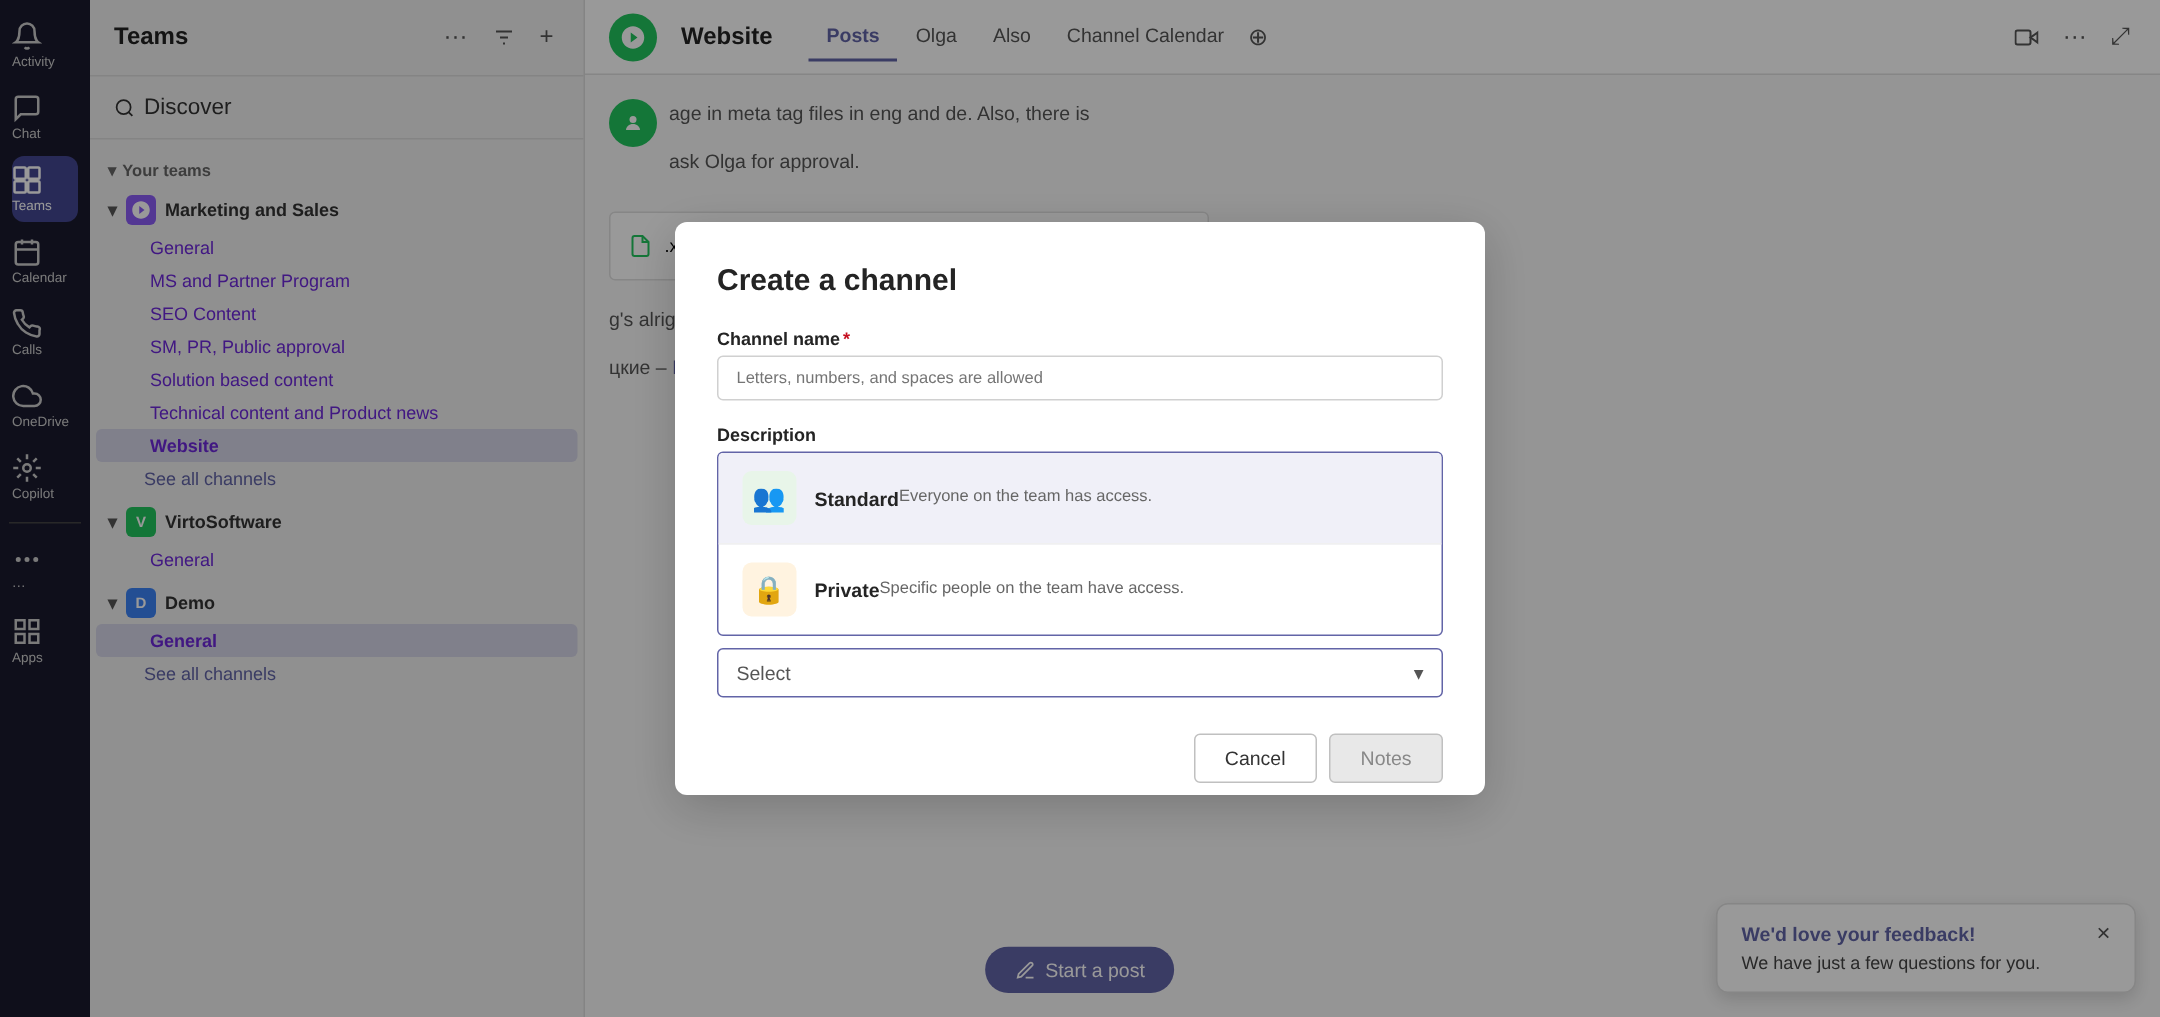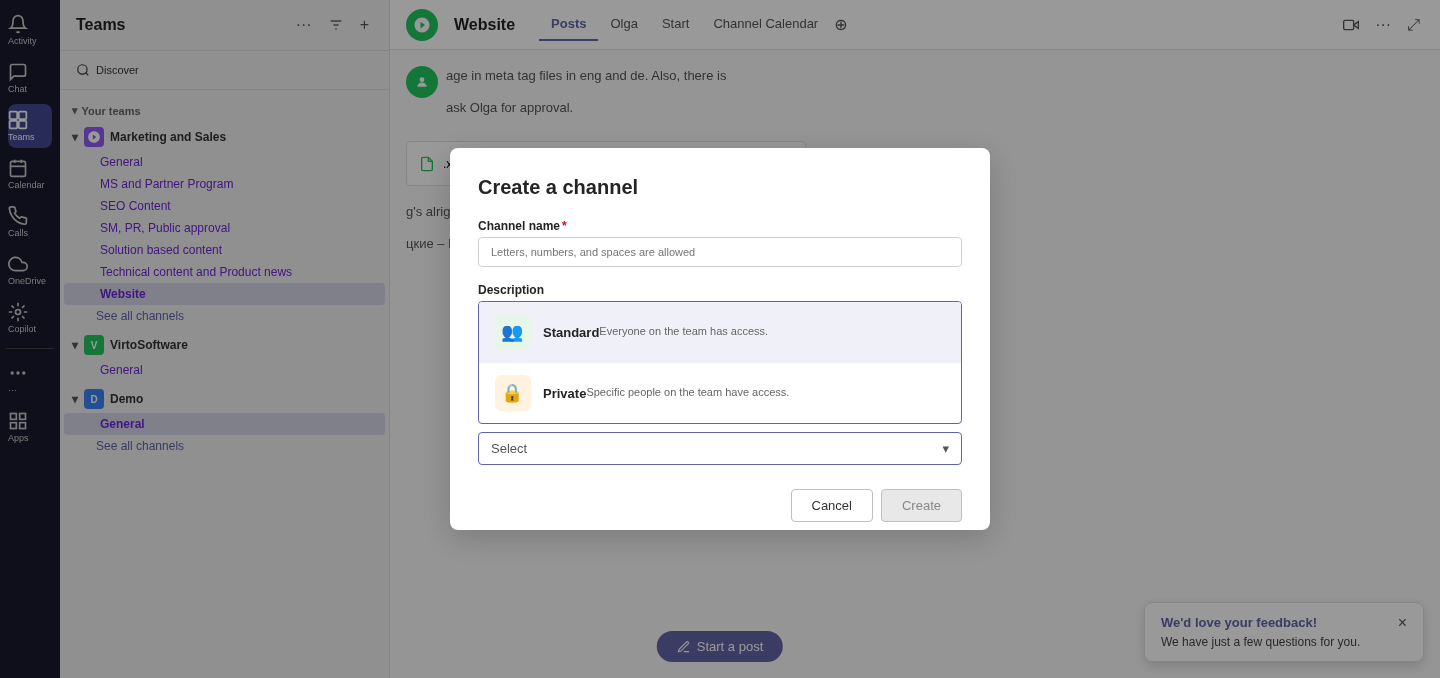--- a/index.html
+++ b/index.html
@@ -78,21 +78,21 @@
       padding: 8px 16px;
       border-bottom: 1px solid #ddd;
     }
     .discover-btn {
       display: flex;
       align-items: center;
       gap: 6px;
       background: none;
       border: none;
       cursor: pointer;
-      font-size: 11px;
+      font-size: 15px;
       color: #333;
       padding: 4px 0;
     }
 
     .teams-list {
       overflow-y: auto;
       flex: 1;
       padding: 8px 0;
     }
     .team-group { margin-bottom: 4px; }
@@ -588,21 +588,21 @@
     <div class="channel-header">
       <div class="green-avatar">
         <svg width="18" height="18" viewBox="0 0 24 24" fill="white">
             <path d="M12 2C6.48 2 2 6.48 2 12s4.48 10 10 10 10-4.48 10-10S17.52 2 12 2zm-2 14.5v-9l6 4.5-6 4.5z"></path>
           </svg>
       </div>
       <span class="channel-name">Website</span>
       <div class="channel-tabs">
         <div class="channel-tab active">Posts</div>
         <div class="channel-tab">Olga</div>
-        <div class="channel-tab">Start</div>
+        <div class="channel-tab">Also</div>
         <div class="channel-tab">Channel Calendar</div>
         <button class="icon-btn">⊕</button>
       </div>
       <div class="channel-header-right">
         <button class="icon-btn">
           <svg width="16" height="16" viewBox="0 0 24 24" fill="none" stroke="#555" stroke-width="2">
               <polygon points="23 7 16 12 23 17 23 7"></polygon>
               <rect x="1" y="5" width="15" height="14" rx="2"></rect>
             </svg>
         </button>
@@ -694,16 +694,16 @@
         </div>
       </div>
       <div class="select-dropdown">
         <span>Select</span>
         <span>▾</span>
       </div>
     </div>
 
     <div class="modal-footer">
       <button class="btn-cancel">Cancel</button>
-      <button class="btn-create">Create</button>
+      <button class="btn-create">Notes</button>
     </div>
   </div>
 </div>
 
 </body></html>

